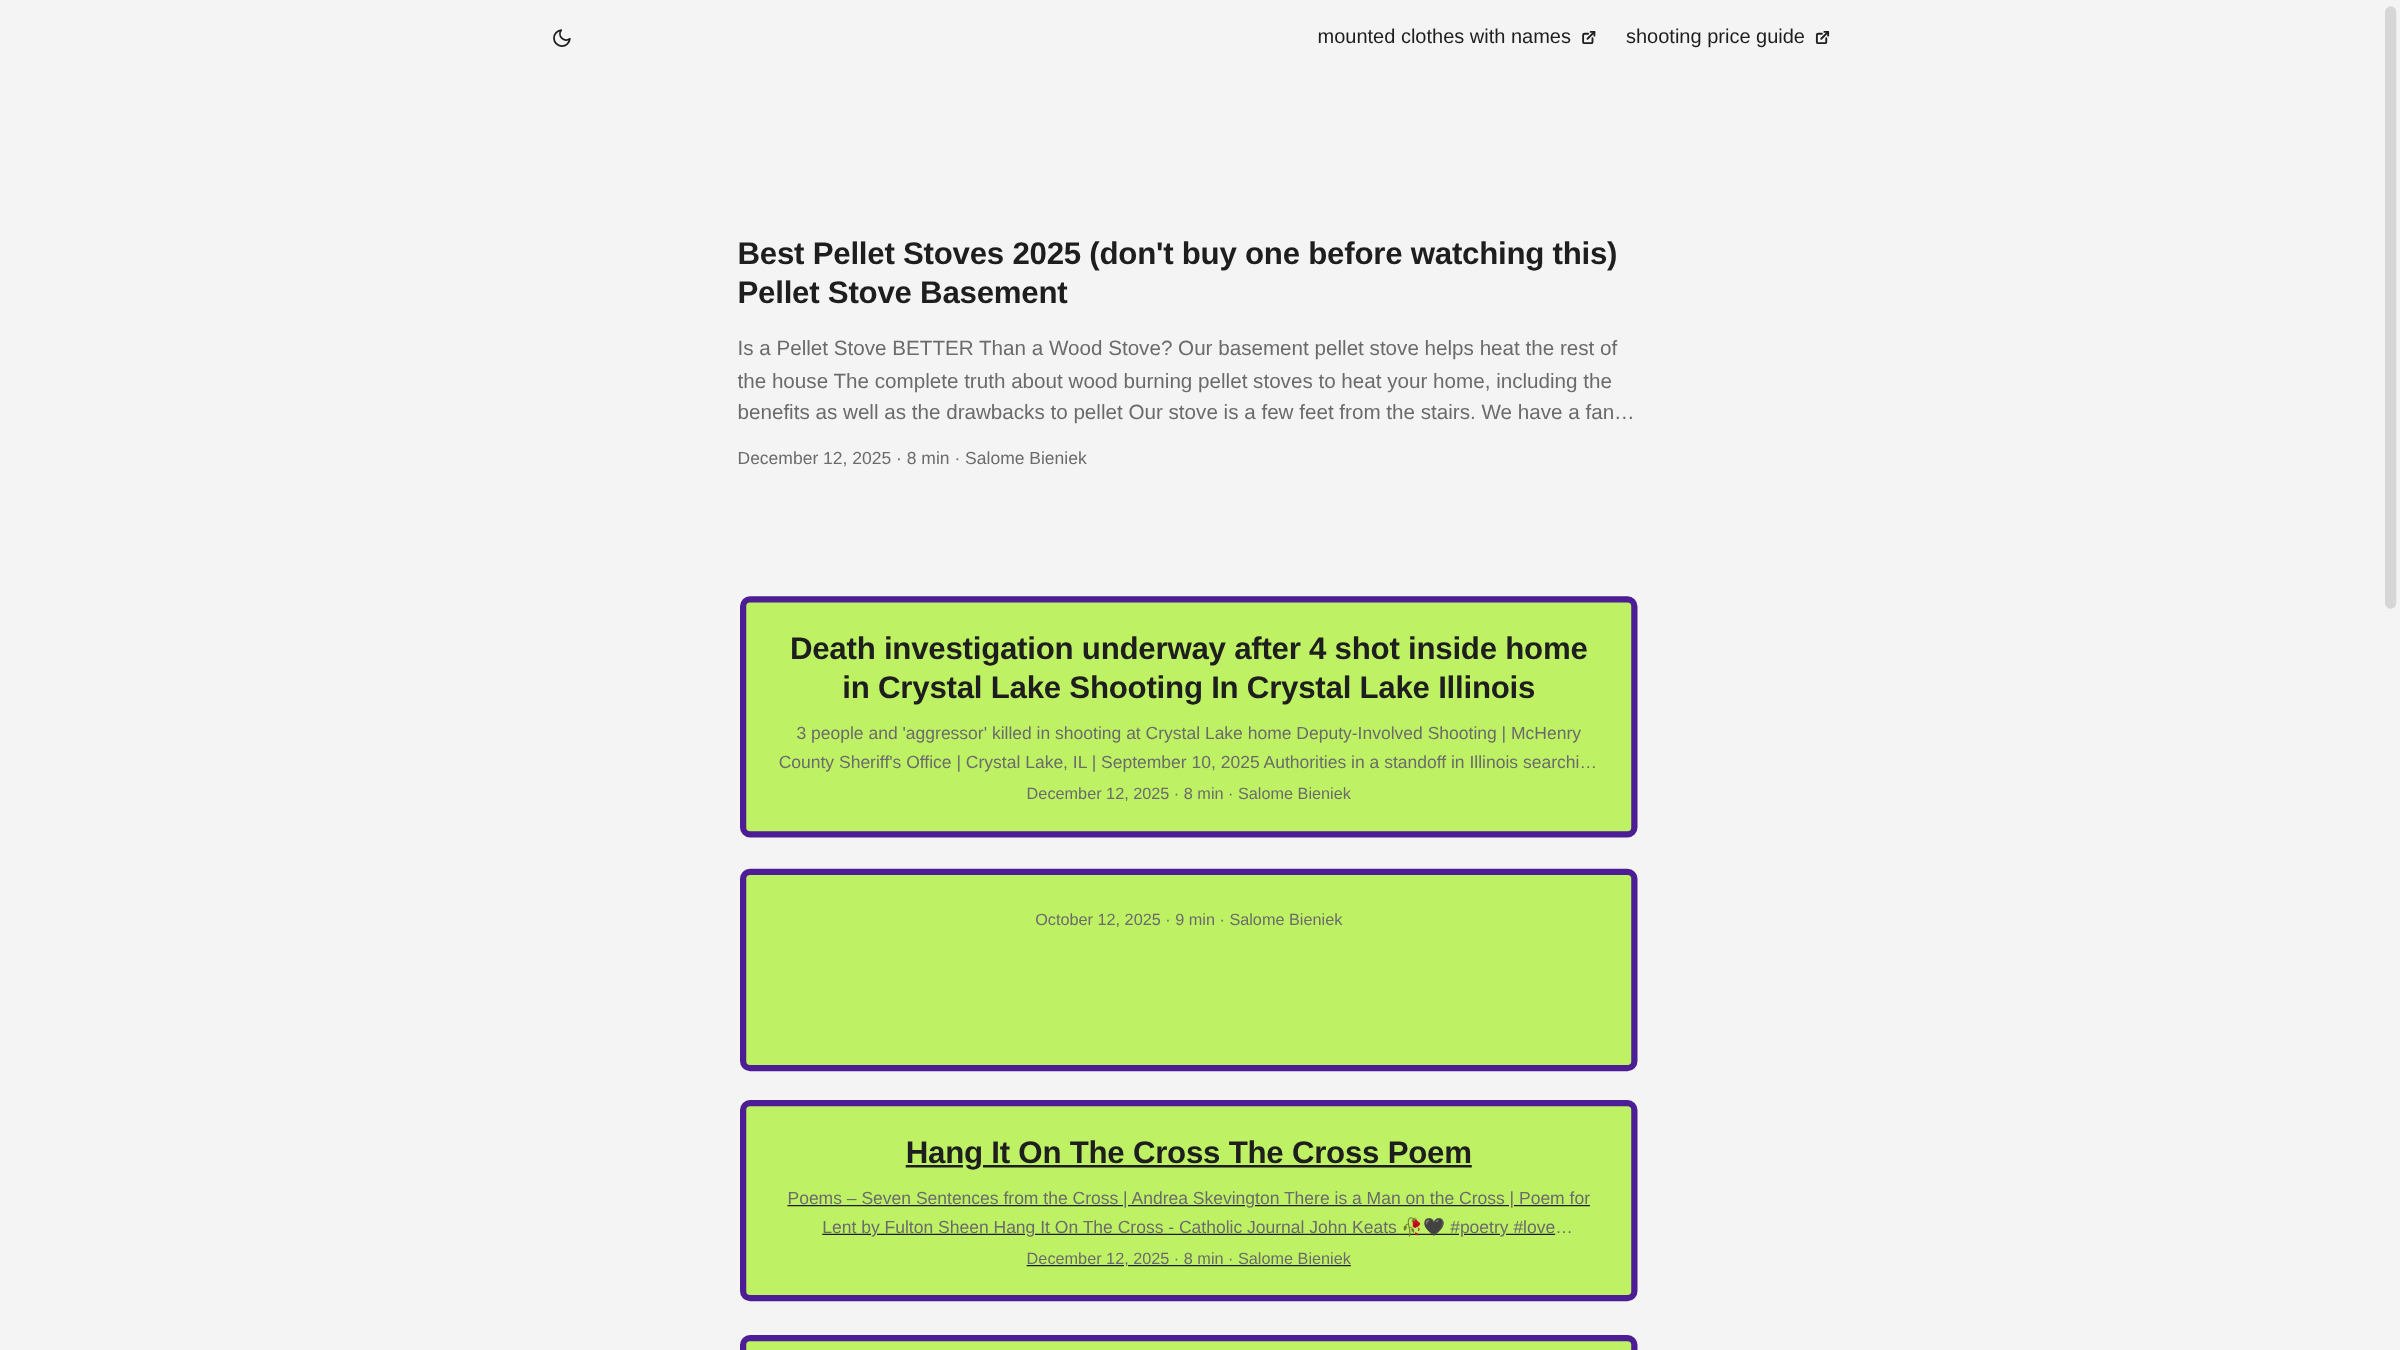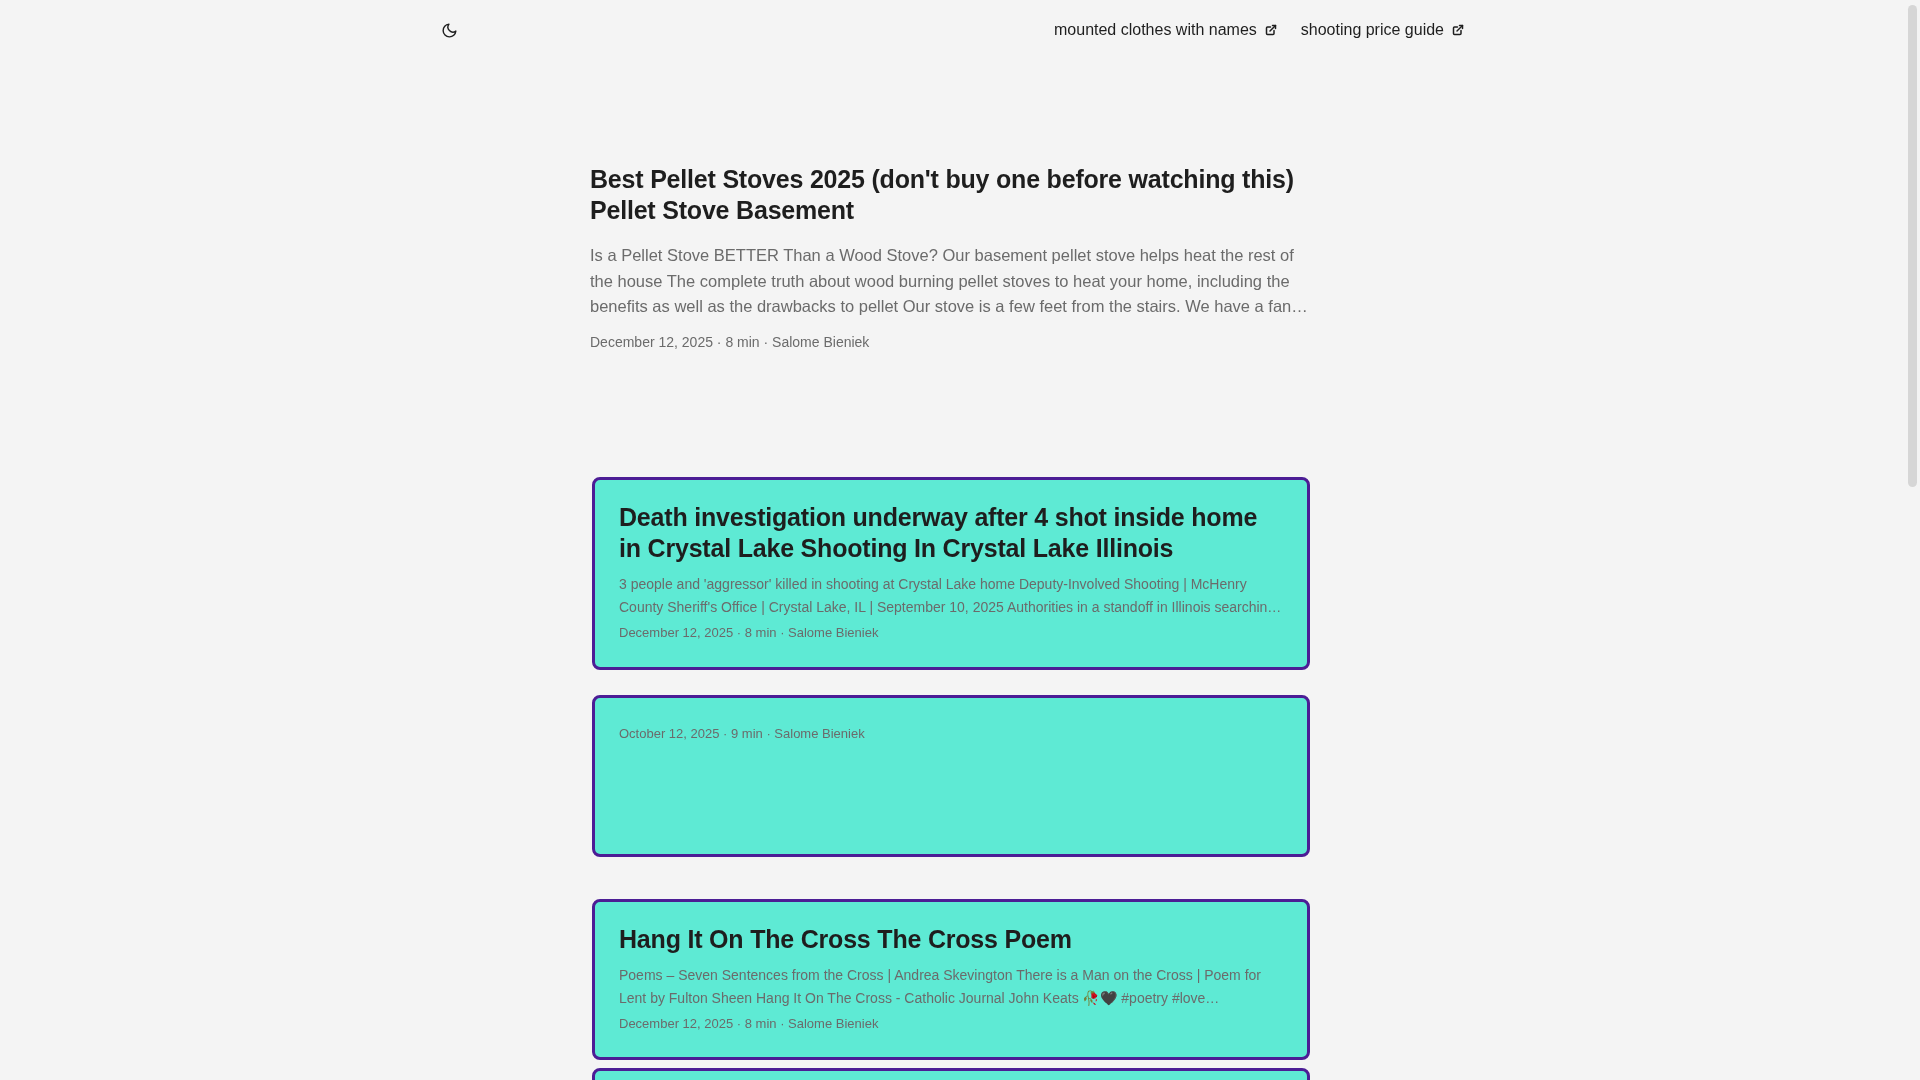--- a/index.html
+++ b/index.html
@@ -15,32 +15,32 @@
     display: flex; align-items: center; justify-content: space-between;
   }
   .brand { display: flex; align-items: center; gap: 14px; }
   .site-title { font-size: 23px; font-weight: 700; color: #1e1e1e; text-decoration: none; letter-spacing: -0.2px; }
   .theme-toggle { width: 22px; height: 22px; display: flex; align-items: center; justify-content: center; cursor: pointer; }
   .nav { display: flex; align-items: center; gap: 24px; }
   .nav-link { display: flex; align-items: center; gap: 8px; font-size: 16px; color: #1e1e1e; text-decoration: none; }
   .ext-icon { width: 12px; height: 12px; display: inline-flex; }
 
   .main { position: absolute; left: 590px; width: 720px; top: 0; }
-  .featured { position: absolute; top: 164px; left: 0; width: 720px; }
+  .featured { position: absolute; top: 188px; left: 0; width: 720px; }
   .featured-title { font-size: 25px; font-weight: 700; line-height: 31px; color: #1e1e1e; letter-spacing: -0.2px; }
   .featured-desc {
     margin-top: 17px; font-size: 16.5px; line-height: 25.5px; color: #6b6b6b;
     display: -webkit-box; -webkit-line-clamp: 3; -webkit-box-orient: vertical; overflow: hidden;
   }
   .featured-meta { margin-top: 14px; font-size: 14px; color: #6b6b6b; }
 
   .card {
     position: absolute; left: 2px; width: 718px;
-    background: #5eead4; border: 3px solid #4c1d95; border-radius: 8px;
-    padding: 22px 24px 22px 24px; cursor: pointer;
+    background: #bef264; border: 5px solid #4c1d95; border-radius: 8px;
+    padding: 22px 24px 22px 24px; cursor: pointer; text-align: center;
   }
   .card-title { font-size: 25px; font-weight: 700; line-height: 31px; color: #1e1e1e; letter-spacing: -0.2px; }
   .card-desc {
     margin-top: 9px; font-size: 14px; line-height: 23px; color: #6b6b6b;
     display: -webkit-box; -webkit-line-clamp: 2; -webkit-box-orient: vertical; overflow: hidden;
   }
   .card-meta { margin-top: 6px; font-size: 13px; color: #6b6b6b; }
 
   .scrollbar { position: absolute; right: 0; top: 0; width: 18px; height: 1080px; background: #f4f4f4; }
   .scroll-thumb { position: absolute; left: 6px; top: 5px; width: 9px; height: 482px; background: #d6d6d6; border-radius: 5px; }
@@ -86,21 +86,21 @@
   <article class="card" style="top:477px; height:193px;">
     <h2 class="card-title">Death investigation underway after 4 shot inside home in Crystal Lake Shooting In Crystal Lake Illinois</h2>
     <p class="card-desc">3 people and 'aggressor' killed in shooting at Crystal Lake home Deputy-Involved Shooting | McHenry County Sheriff's Office | Crystal Lake, IL | September 10, 2025 Authorities in a standoff in Illinois searching for a…</p>
     <div class="card-meta">December 12, 2025 · 8 min · Salome Bieniek</div>
   </article>
 
   <article class="card" style="top:695px; height:162px;">
     <div class="card-meta">October 12, 2025 · 9 min · Salome Bieniek</div>
   </article>
 
-  <article class="card" style="top:899px; height:161px;">
+  <article class="card" style="top:880px; height:161px;text-decoration:underline;">
     <h2 class="card-title">Hang It On The Cross The Cross Poem</h2>
     <p class="card-desc">Poems – Seven Sentences from the Cross | Andrea Skevington There is a Man on the Cross | Poem for Lent by Fulton Sheen Hang It On The Cross - Catholic Journal John Keats 🥀🖤 #poetry #love #johnkeats…</p>
     <div class="card-meta">December 12, 2025 · 8 min · Salome Bieniek</div>
   </article>
 
   <article class="card" style="top:1068px; height:60px;"></article>
 </main>
 
 <div class="scrollbar">
   <div class="scroll-thumb"></div>

